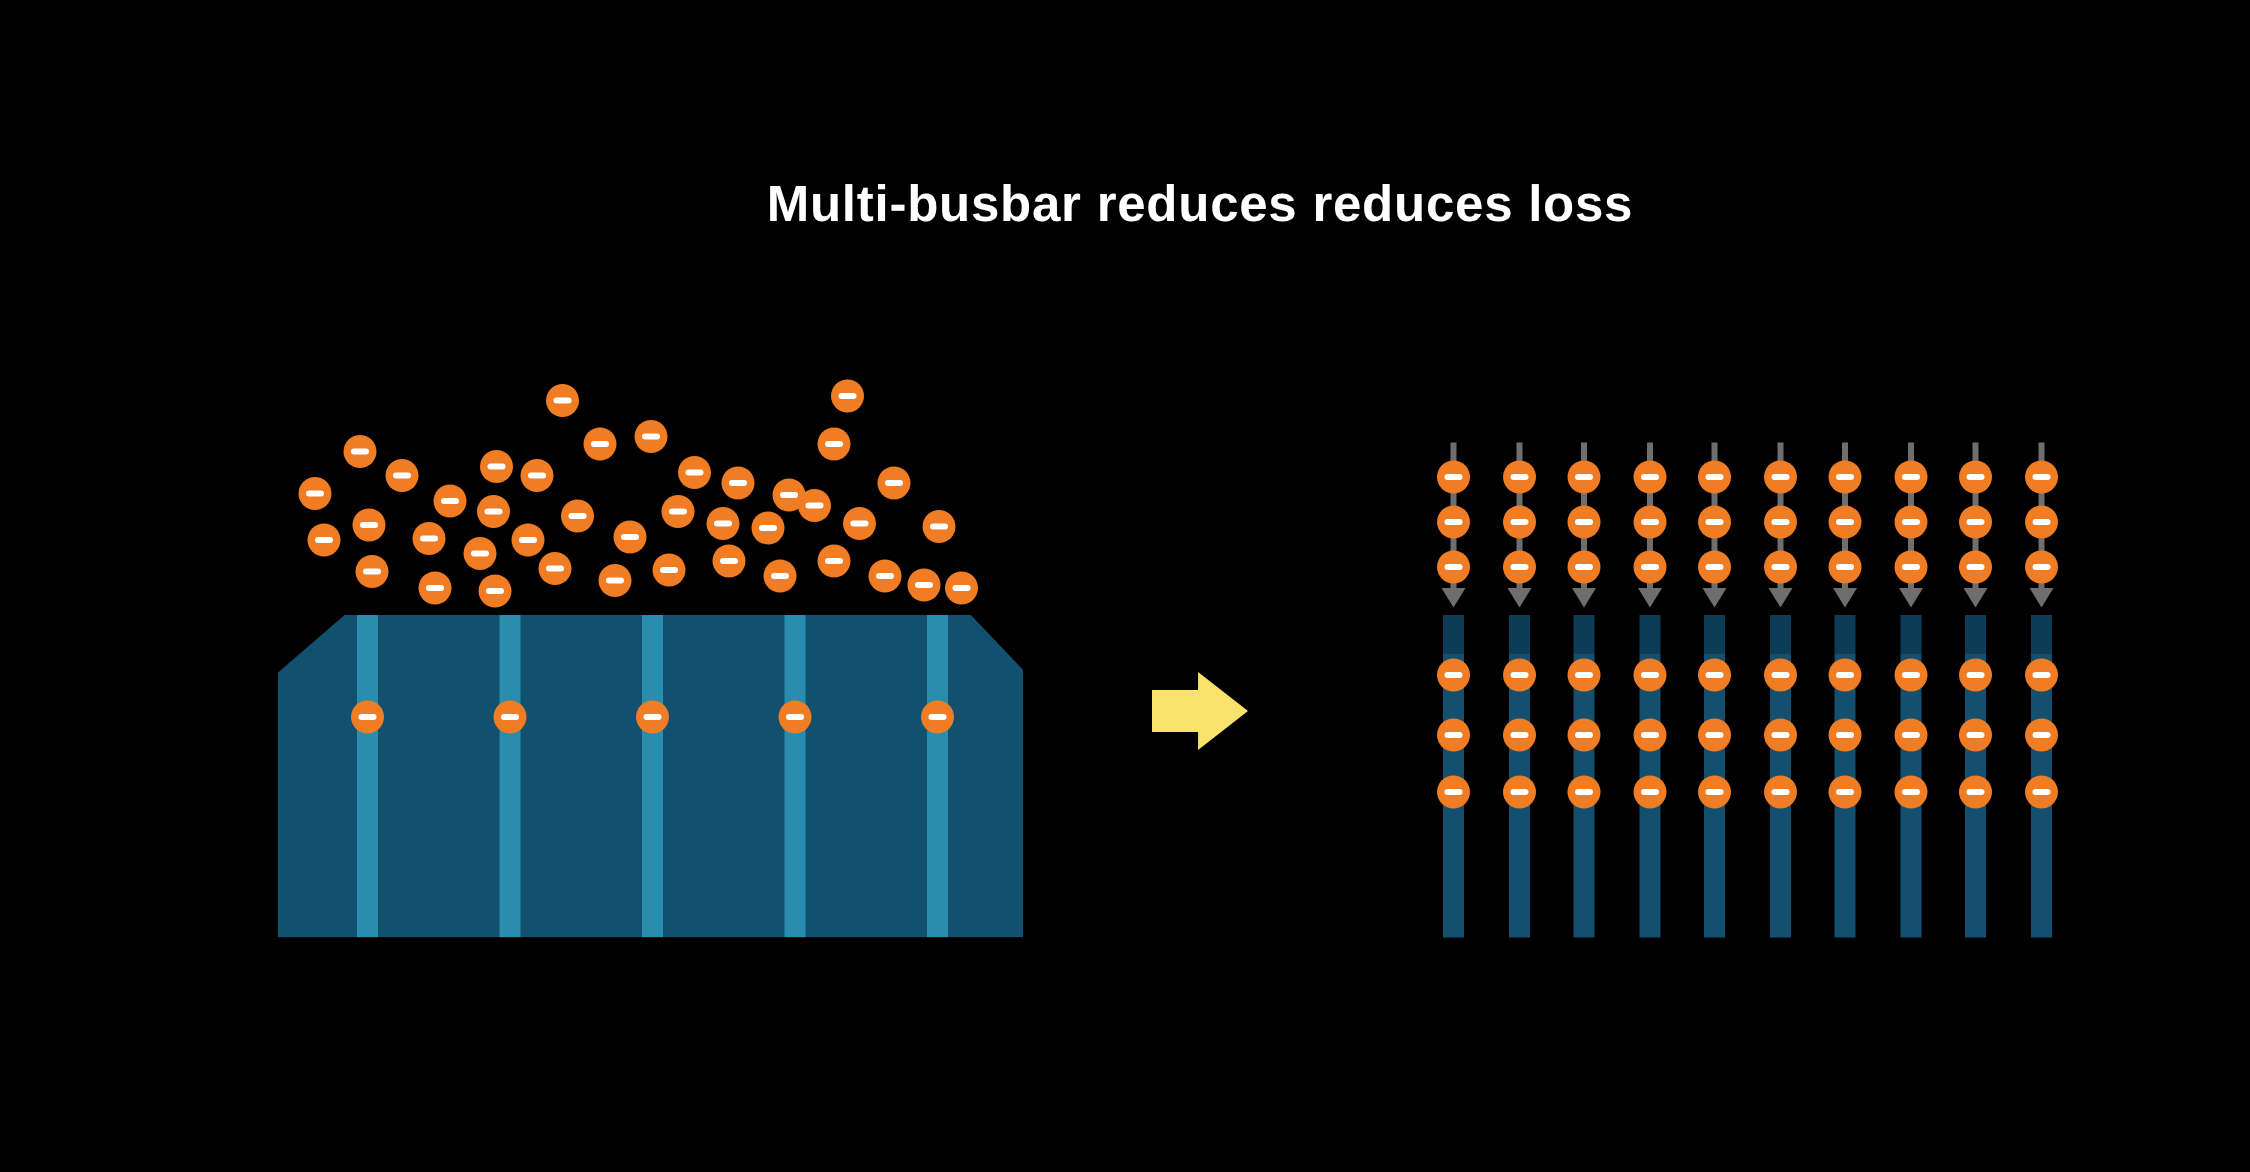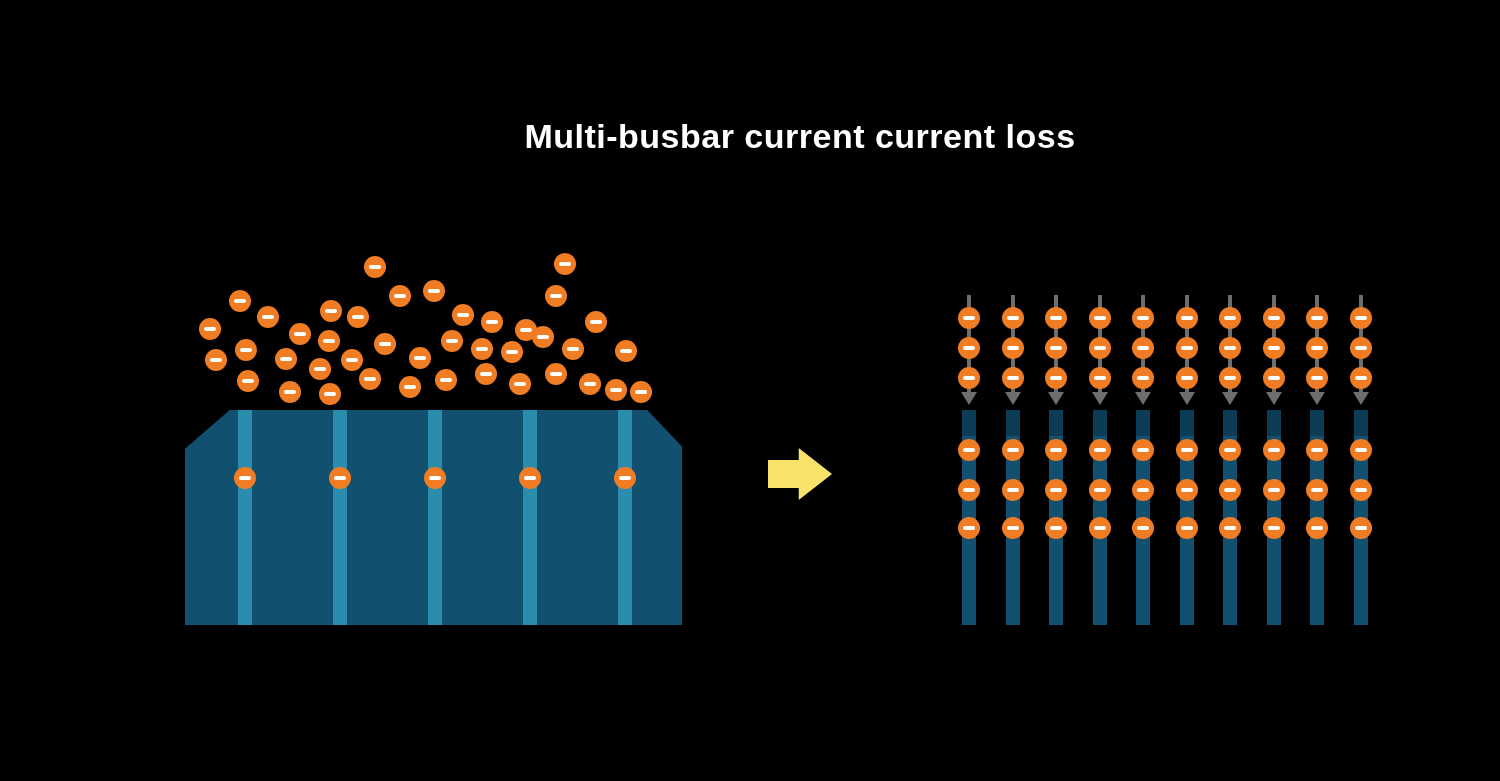--- a/index.html
+++ b/index.html
@@ -61,21 +61,21 @@
       var(--right-bar-cap,#0d3d56) 0px,
       var(--right-bar-cap,#0d3d56) 26px,
       var(--right-bar,#134f6e) 26px);
   }
 </style>
 </head>
 <body>
 
 <div class="canvas">
 
-  <h1 class="title">Multi-busbar current current loss</h1>
+  <h1 class="title">Multi-busbar reduces reduces loss</h1>
 
   <div class="scatter-layer">
       <div class="electron" style="left: 364px; top: 256px;">
         <div class="minus"></div>
       </div>
       <div class="electron" style="left: 554px; top: 253px;">
         <div class="minus"></div>
       </div>
       <div class="electron" style="left: 229px; top: 290px;">
         <div class="minus"></div>

